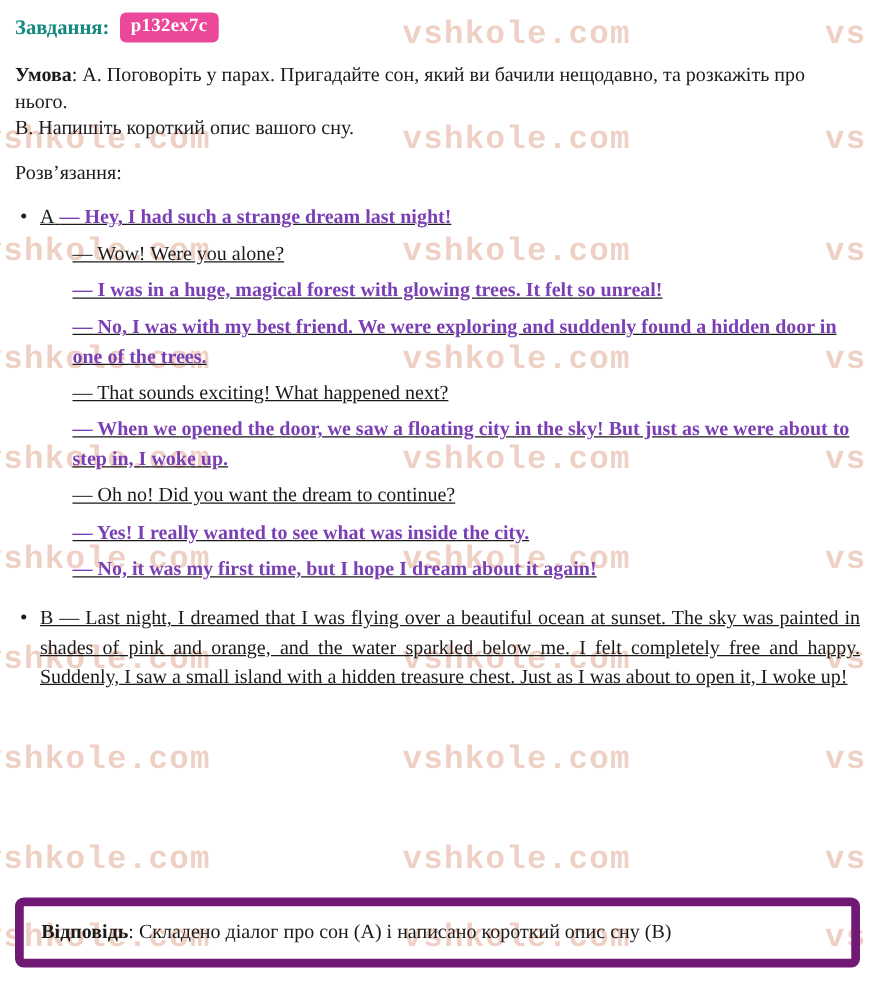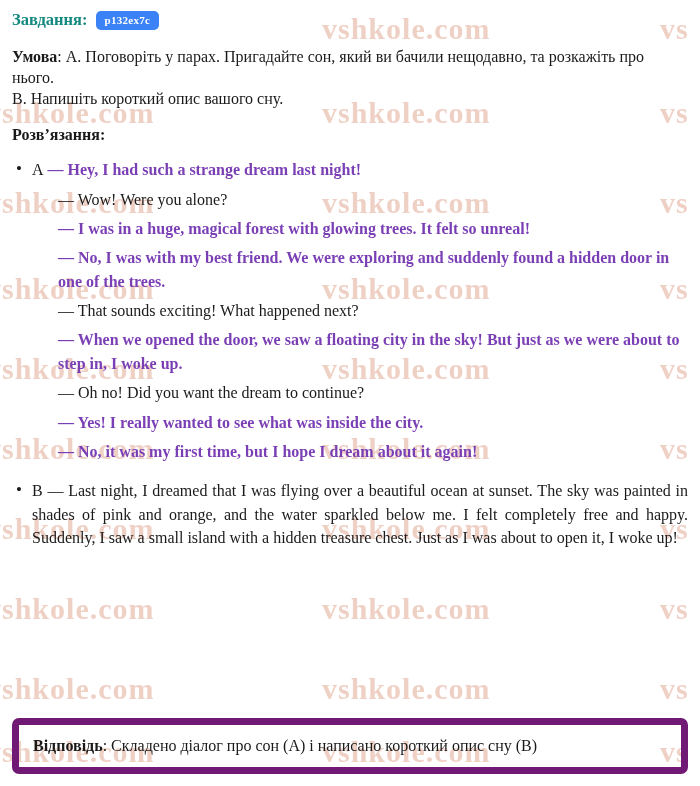--- a/index.html
+++ b/index.html
@@ -19,22 +19,22 @@
   
   .watermark-layer {
     position: absolute;
     inset: 0;
     pointer-events: none;
     overflow: hidden;
     z-index: 5;
   }
   .wm {
     position: absolute;
-    font-family: Liberation Serif, serif;
-    font-size: 30px;
+    font-family: Liberation Mono, monospace;
+    font-size: 26px;
     font-weight: 700;
     letter-spacing: 1px;
     color: rgba(214, 138, 110, 0.40);
     white-space: nowrap;
   }
 
   
   .page {
     position: relative;
     z-index: 10;
@@ -48,59 +48,60 @@
     align-items: center;
     gap: 8px;
     margin-bottom: 16px;
   }
   .task-label {
     color: #13897f;
     font-weight: 700;
     font-size: 16.5px;
   }
   .task-code {
-    background: #3b82f6;
+    background: #ec4899;
     color: #ffffff;
     font-weight: 700;
-    font-size: 11px;
+    font-size: 15px;
     border-radius: 5px;
     padding: 3px 9px 4px 9px;
     letter-spacing: 0.3px;
   }
 
   .section-title {
     font-weight: 700;
     font-size: 16px;
   }
   .umova-block {
     font-size: 16px;
     line-height: 1.32;
     margin-bottom: 17px;
   }
   .umova-block p {
     margin: 0;
   }
 
   .rozv-title {
-    font-weight: 700;
+    font-weight: 400;
     font-size: 16px;
     margin-bottom: 14px;
   }
 
   ul.answers {
     list-style: none;
     margin: 0;
     padding: 0;
   }
   ul.answers > li {
     position: relative;
     padding-left: 20px;
     margin-bottom: 6px;
     font-size: 16px;
     line-height: 1.46;
+    text-decoration: underline;
   }
   ul.answers > li::before {
     content: "•";
     position: absolute;
     left: 4px;
     top: -1px;
     font-size: 17px;
     color: #1a1a1a;
   }
 

